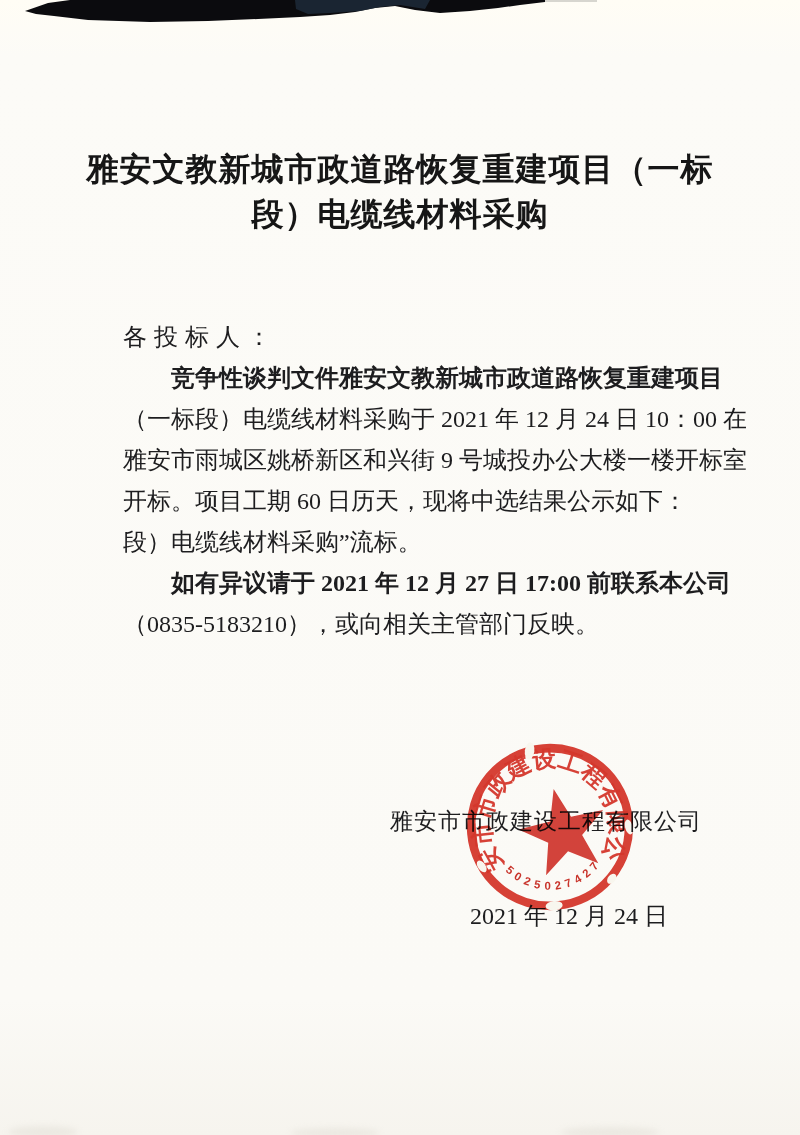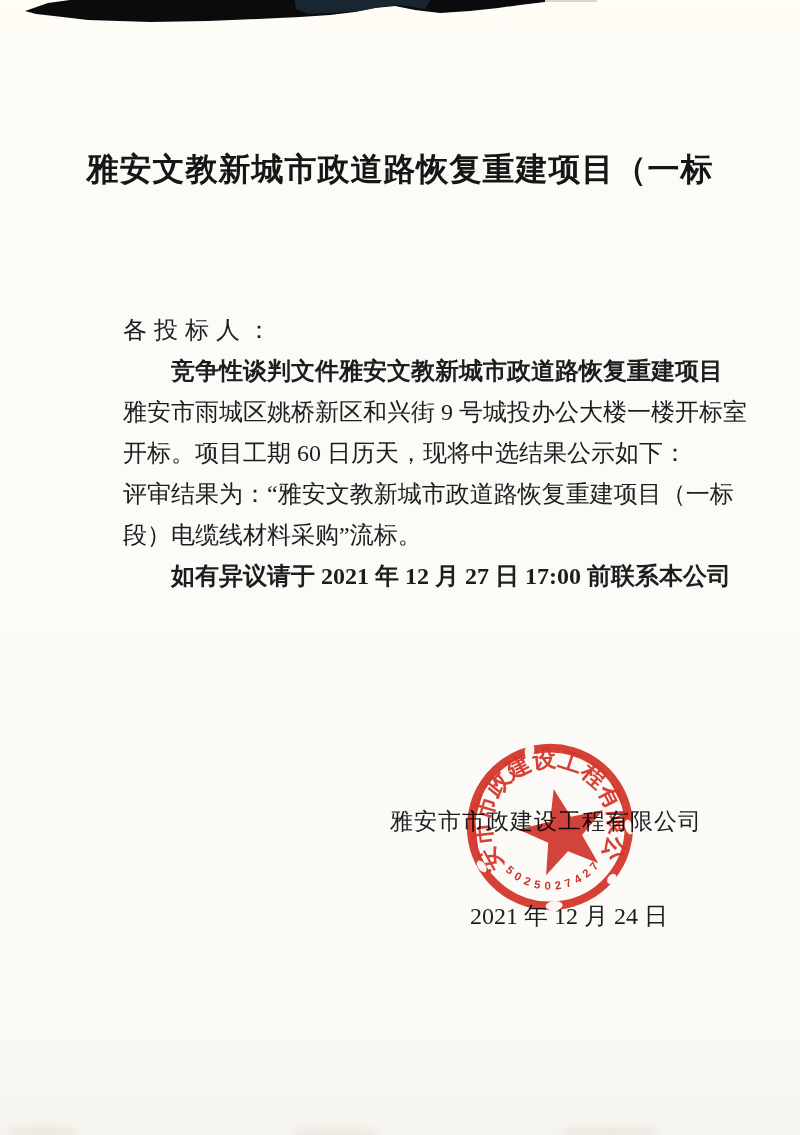--- a/index.html
+++ b/index.html
@@ -23,21 +23,21 @@
     font-family: "Liberation Sans", sans-serif;
     font-weight: 700;
     font-size: 32px;
     line-height: 45px;
     letter-spacing: 1px;
     color: #161616;
   }
   
   .body-block {
     position: absolute;
-    top: 310px; left: 123px; width: 570px;
+    top: 317px; left: 123px; width: 570px;
     font-size: 24px;
     line-height: 41px;
     color: #1d1d1f;
   }
   .body-line { white-space: nowrap; }
   .body-line.indent { text-indent: 2em; font-weight: bold; }
   .body-line.spread { letter-spacing: 7px; }
   
   .sig-company {
     position: absolute;
@@ -75,30 +75,32 @@
 <div class="page">
 
   <svg class="scan-band" viewBox="0 0 800 46" xmlns="http://www.w3.org/2000/svg">
     <polygon points="25,11 48,3 70,0 545,0 545,2 520,5 498,8 470,11 440,13 415,10 395,6 375,8 355,12 330,15 300,17 258,19 208,21 150,22 88,20 54,16 36,14" fill="#0b0b0e"></polygon>
     <polygon points="295,0 430,0 425,9 400,5 380,7 360,11 330,13 308,14 296,9" fill="#1d2a38" opacity="0.85"></polygon>
     <rect x="545" y="0" width="52" height="2" fill="#9a9a96" opacity="0.4"></rect>
   </svg>
 
   <div class="title-block">
     <div>雅安文教新城市政道路恢复重建项目（一标</div>
+    <div>段）电缆线材料采购</div>
   </div>
 
   <div class="body-block">
     <div class="body-line spread">各投标人：</div>
     <div class="body-line indent">竞争性谈判文件雅安文教新城市政道路恢复重建项目</div>
+    <div class="body-line">（一标段）电缆线材料采购于 2021 年 12 月 24 日 10：00 在</div>
     <div class="body-line">雅安市雨城区姚桥新区和兴街 9 号城投办公大楼一楼开标室</div>
     <div class="body-line">开标。项目工期 60 日历天，现将中选结果公示如下：</div>
-    <div class="body-line">评审结果为：“雅安文教新城市政道路恢复重建项目（一标</div>
     <div class="body-line">段）电缆线材料采购”流标。</div>
     <div class="body-line indent">如有异议请于 2021 年 12 月 27 日 17:00 前联系本公司</div>
+    <div class="body-line">（0835-5183210），或向相关主管部门反映。</div>
   </div>
 
   <div class="sig-company">雅安市市政建设工程有限公司</div>
   <div class="sig-date">2021 年 12 月 24 日</div>
 
   <svg class="seal" viewBox="0 0 200 200" xmlns="http://www.w3.org/2000/svg">
     <defs>
       <path id="sealArcTop" d="M 48.4 136.1 A 63 63 0 1 1 151.6 136.1" fill="none"></path>
       <path id="sealArcBottom" d="M 38 122.6 A 66 66 0 0 0 162 122.6" fill="none"></path>
     </defs>

